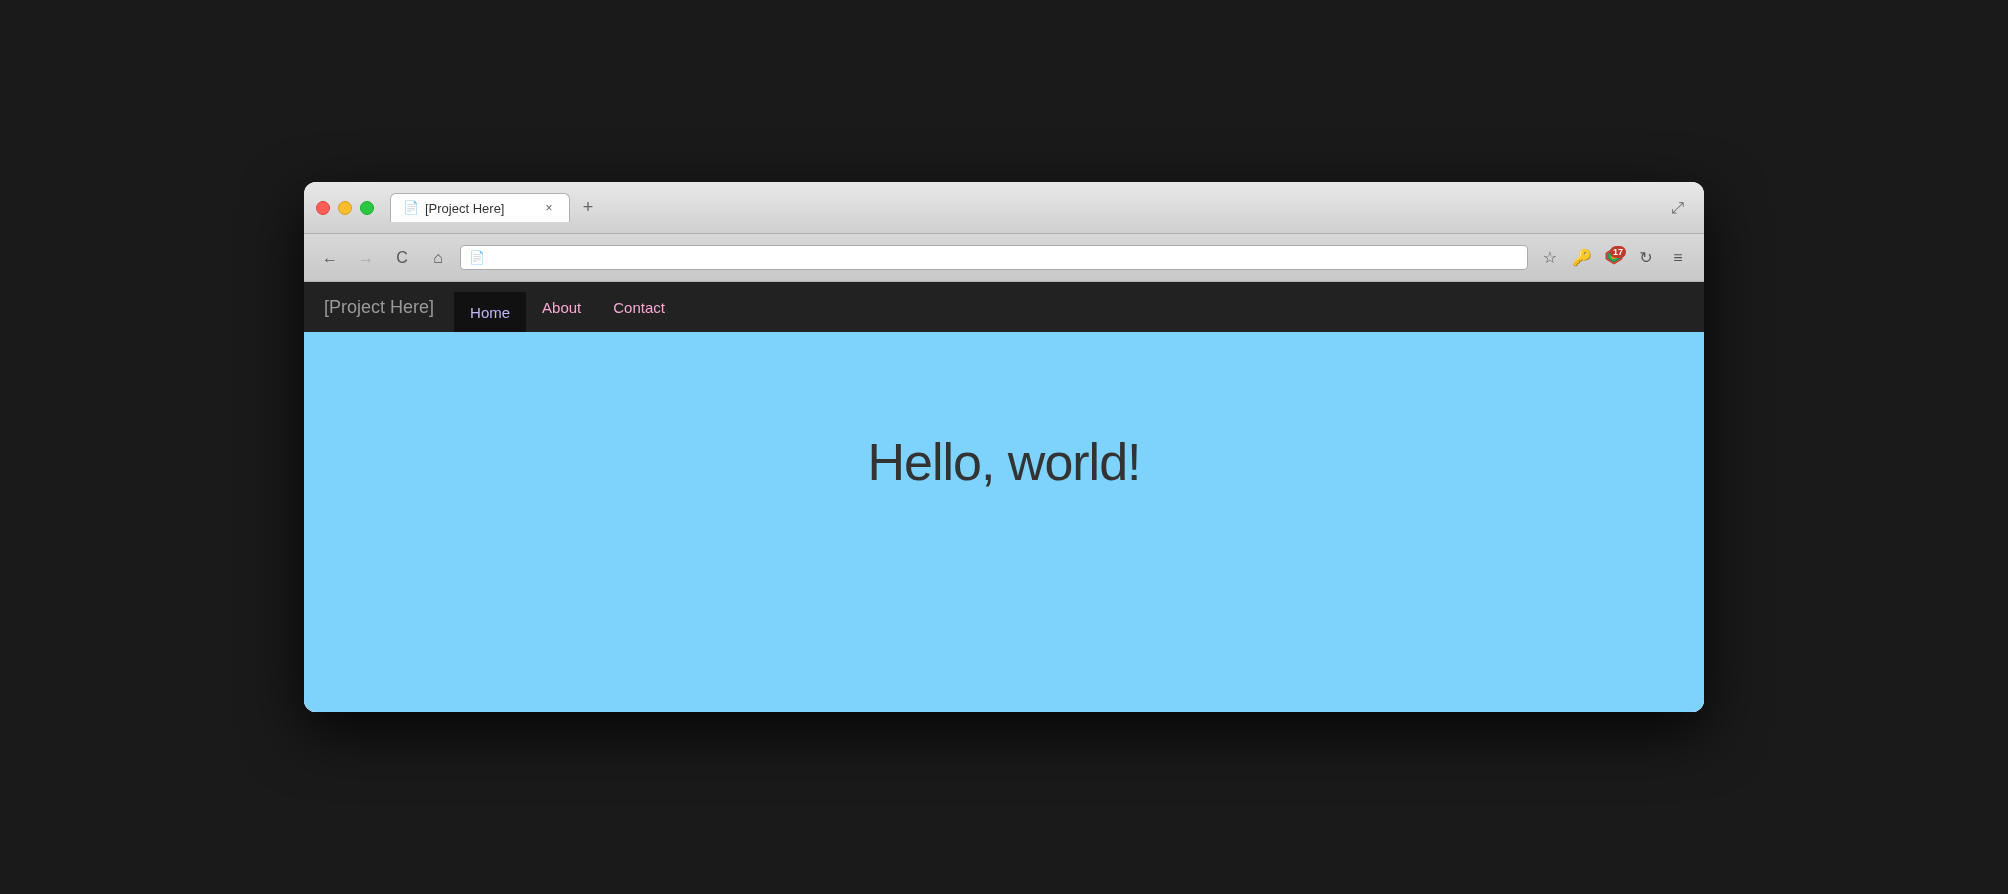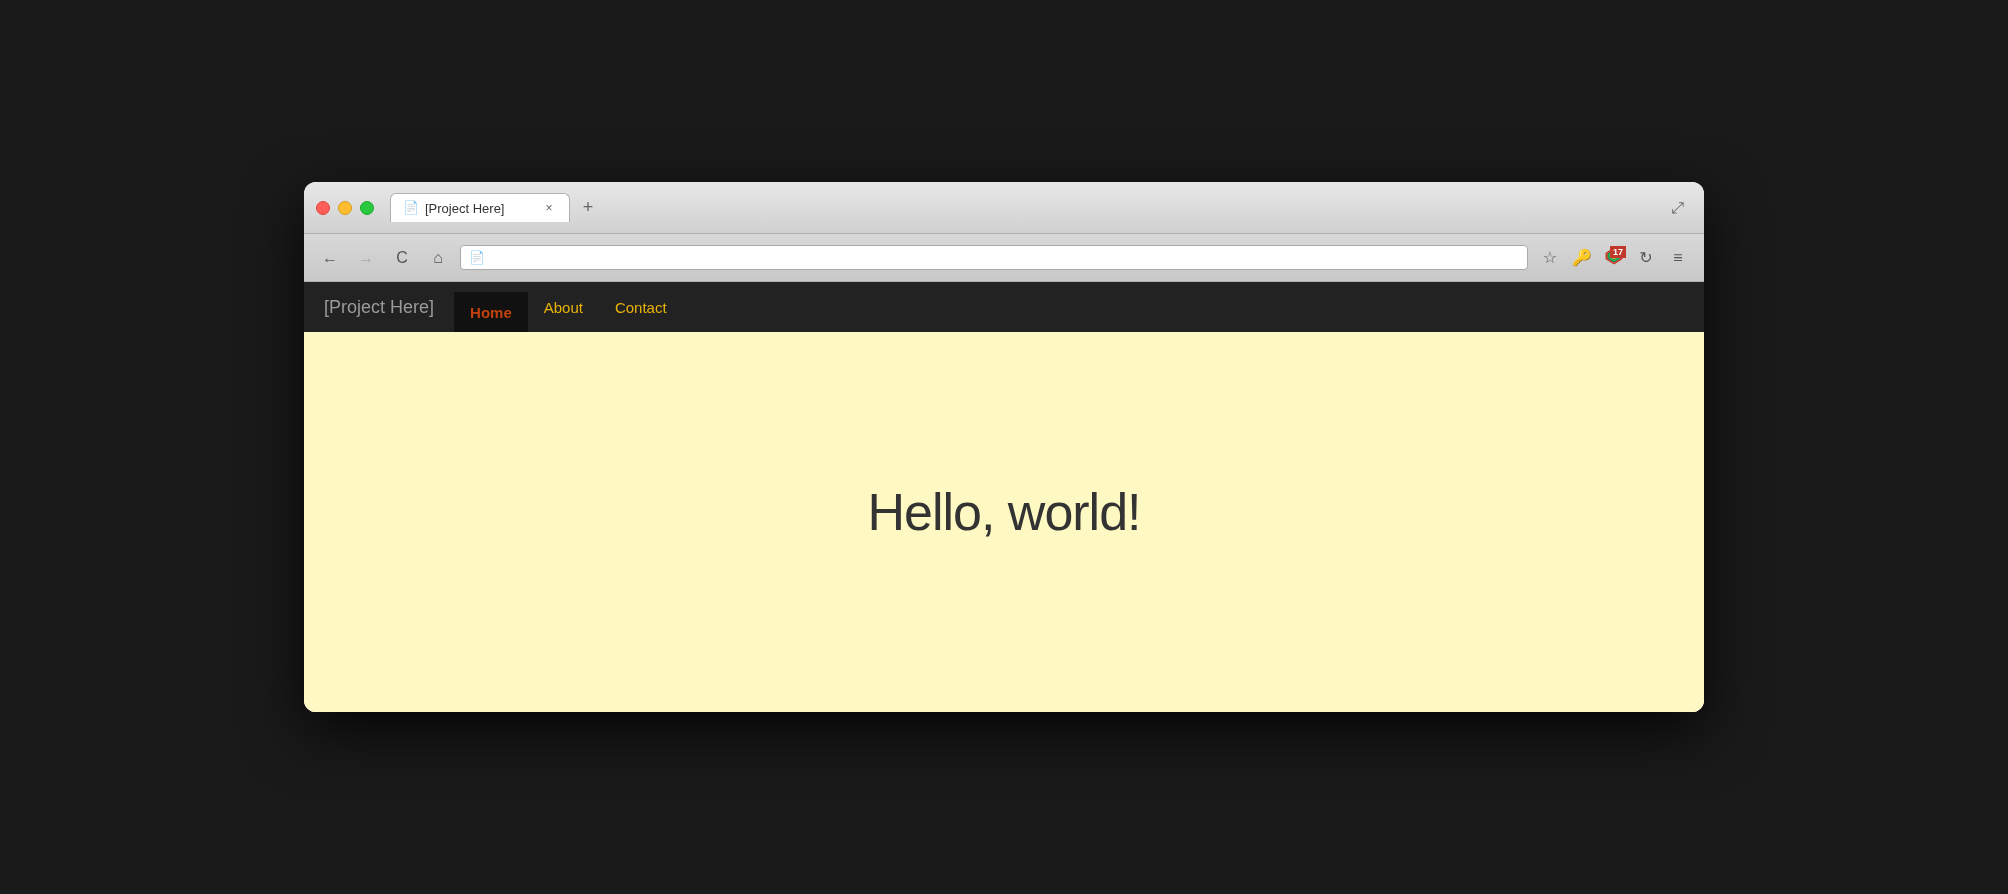--- a/index.html
+++ b/index.html
@@ -190,21 +190,21 @@
     }
 
     .badge {
       position: absolute;
       top: 2px;
       right: 2px;
       background: #c0392b;
       color: #fff;
       font-size: 9px;
       font-weight: bold;
-      border-radius: 0;
+      border-radius: 6px;
       padding: 1px 3px;
       min-width: 14px;
       text-align: center;
     }
 
     
     .website-frame {
       background: #fff;
     }
 
@@ -230,38 +230,38 @@
       align-items: stretch;
       height: 100%;
     }
 
     .nav-item {
       display: flex;
       align-items: center;
       padding: 0 16px;
       font-size: 15px;
       cursor: pointer;
-      color: #eab308;
+      color: #f9a8d4;
     }
 
     .nav-item.active {
       background: #111;
-      color: #c2410c;
-      font-weight: 700;
+      color: #c4b5fd;
+      font-weight: 400;
       margin-top: 10px;
     }
 
     
     .hero-section {
       display: flex;
       flex-direction: column;
       align-items: center;
-      justify-content: center;
+      justify-content: space-between;
       padding: 100px 40px;
-      background: #fef9c3;
+      background: #7dd3fc;
       min-height: 380px;
     }
 
     .hero-title {
       font-size: 52px;
       font-weight: 300;
       color: #333;
       margin-bottom: 20px;
       letter-spacing: -1px;
     }

